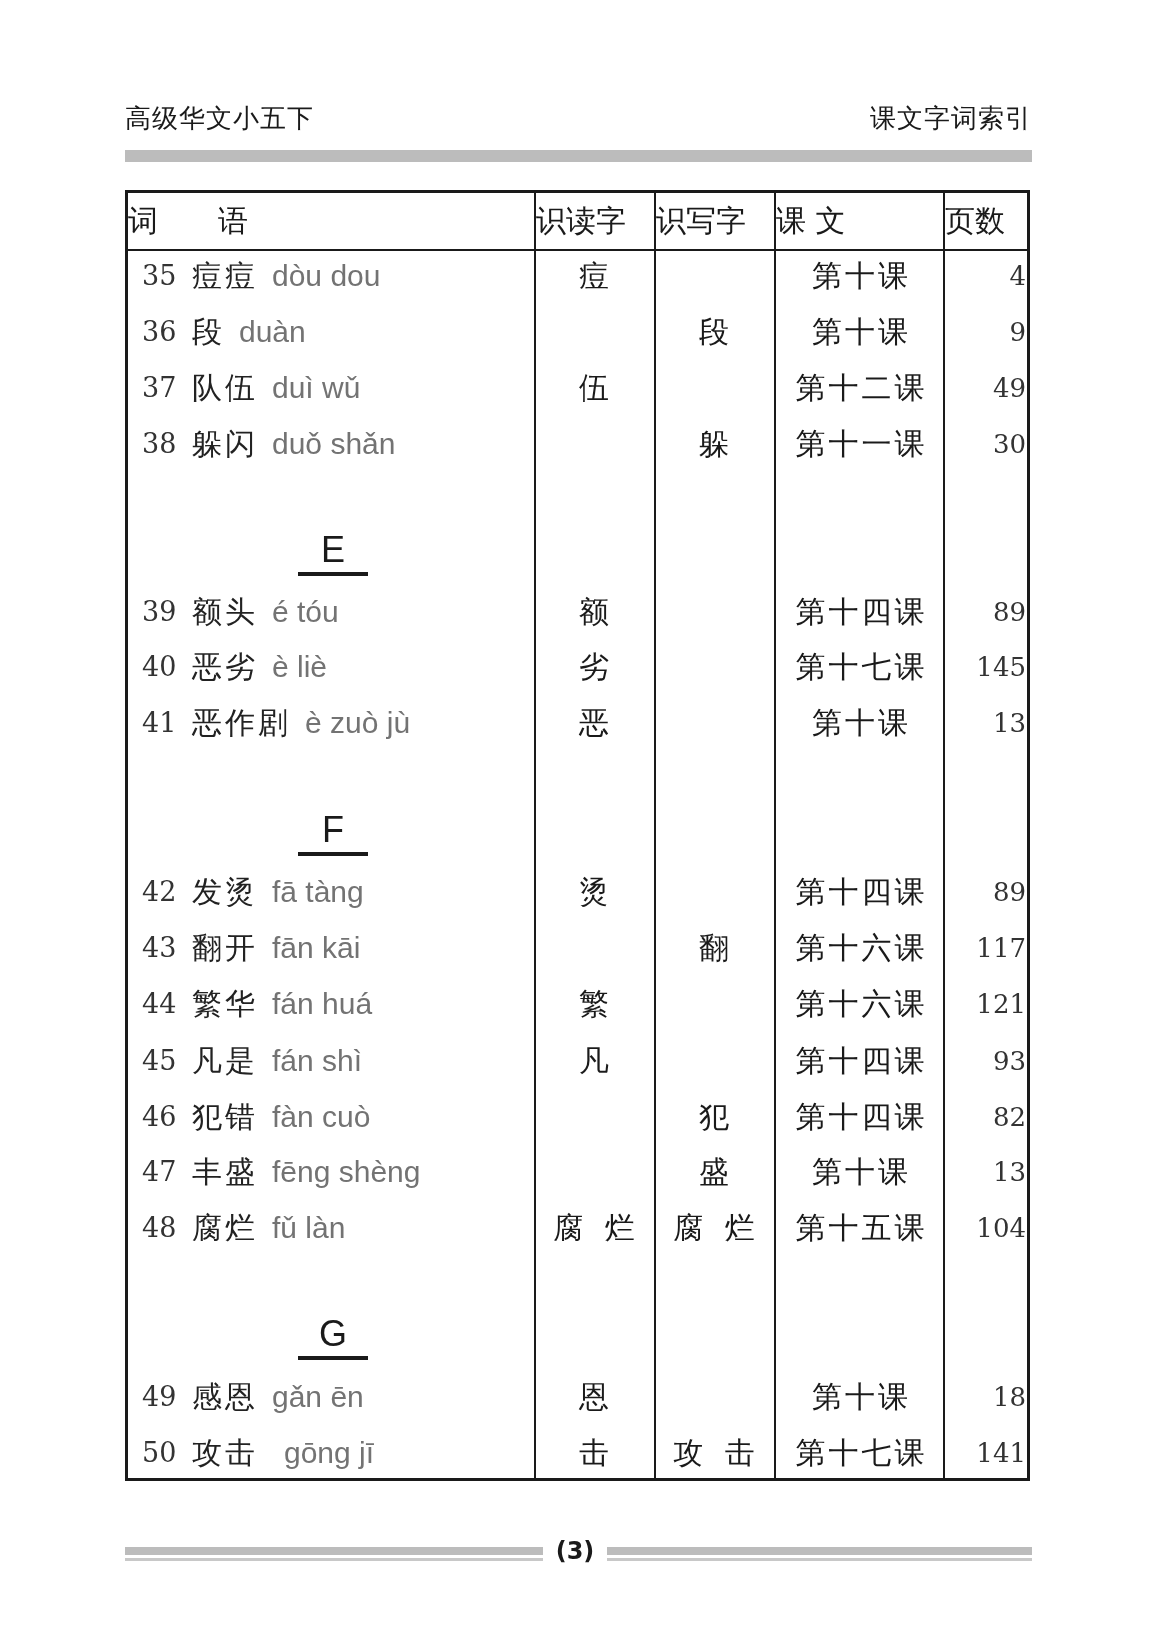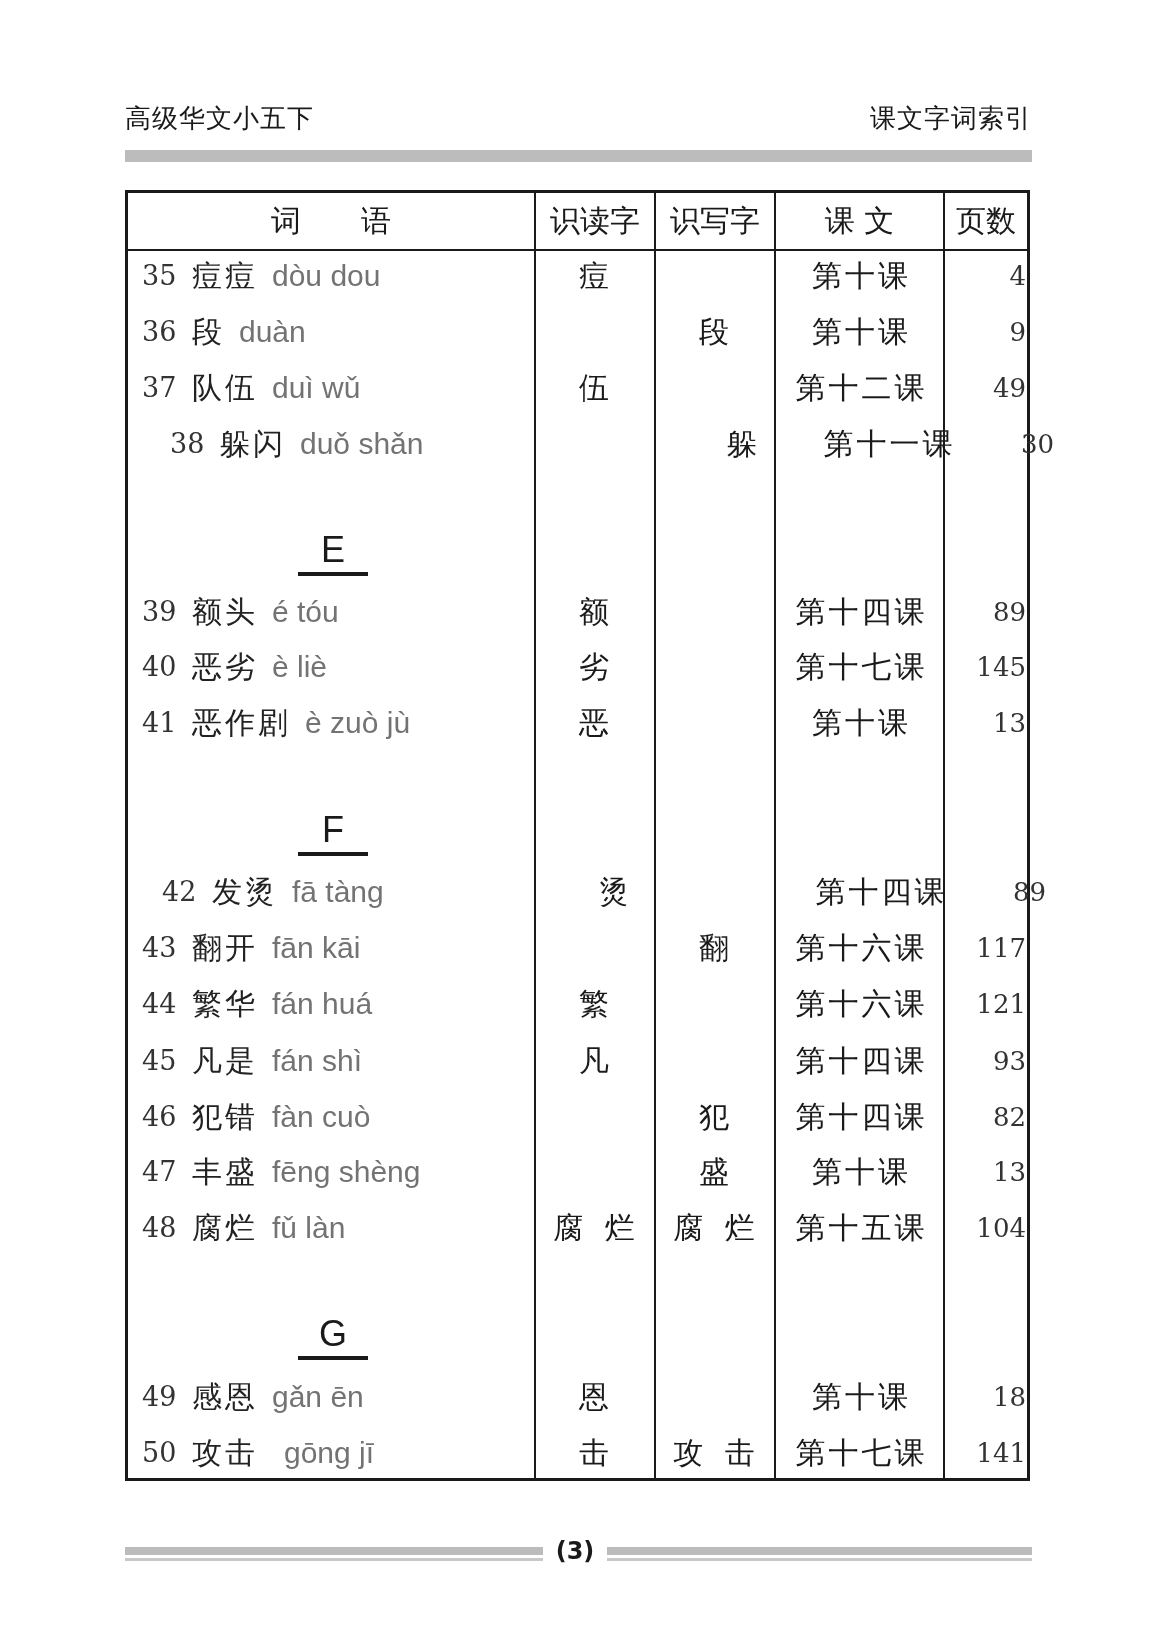--- a/index.html
+++ b/index.html
@@ -9,21 +9,21 @@
               font-size:26px; letter-spacing:1px; color:#1a1a1a; }
   .hdr-left { left:125px; }
   .hdr-right { right:119px; }
   .hdr-bar { position:absolute; left:125px; width:907px; top:150px; height:12px; background:#bcbcbc; }
 
   .table { position:absolute; left:125px; top:190px; width:905px; height:1291px;
            box-sizing:border-box; border:3px solid #1a1a1a; }
   .vline { position:absolute; top:0; bottom:0; width:2px; background:#1a1a1a; }
   .hline { position:absolute; left:0; right:0; top:56px; height:2px; background:#1a1a1a; }
 
-  .th { position:absolute; top:0; height:56px; line-height:56px; text-align:center;
+  .th { position:absolute; top:0; height:56px; line-height:56px; text-align:left;
         font-family:"DejaVu Sans", sans-serif; font-size:30px; color:#1a1a1a; }
 
   .row { position:absolute; left:0; right:0; height:50px; }
   .cell { position:absolute; top:0; height:50px; line-height:50px; white-space:nowrap; }
   .num { left:14px; font-family:"DejaVu Serif", serif; font-size:27px; color:#333; }
   .hz { left:64px; font-family:"DejaVu Serif", serif; font-size:30px; letter-spacing:3px; color:#222; }
   .py { font-family:"Liberation Sans", "DejaVu Sans", sans-serif; font-size:30px; color:#737373; }
   .c-read { left:409px; width:120px; text-align:center; font-size:30px; letter-spacing:6px; }
   .c-write { left:529px; width:120px; text-align:center; font-size:30px; letter-spacing:6px; }
   .c-lesson { left:649px; width:169px; text-align:center; font-size:30px; letter-spacing:3px; }
@@ -79,21 +79,21 @@
       </div>
       <div class="row" style="top: 170px;">
         <div class="cell num">37</div>
         <div class="cell hz">队伍</div>
         <div class="cell py" style="left: 144px;">duì wǔ</div>
         <div class="cell c-read">伍</div>
         <div class="cell c-write"></div>
         <div class="cell c-lesson">第十二课</div>
         <div class="cell c-page">49</div>
       </div>
-      <div class="row" style="top: 226px; margin-left: 28px;">
+      <div class="row" style="top: 226px;">
         <div class="cell num">38</div>
         <div class="cell hz">躲闪</div>
         <div class="cell py" style="left: 144px;">duǒ shǎn</div>
         <div class="cell c-read"></div>
         <div class="cell c-write">躲</div>
         <div class="cell c-lesson">第十一课</div>
         <div class="cell c-page">30</div>
       </div>
       <div class="section" style="top: 337px;">
         <div class="letter">E</div>
@@ -123,21 +123,21 @@
         <div class="cell py" style="left: 177px;">è zuò jù</div>
         <div class="cell c-read">恶</div>
         <div class="cell c-write"></div>
         <div class="cell c-lesson">第十课</div>
         <div class="cell c-page">13</div>
       </div>
       <div class="section" style="top: 617px;">
         <div class="letter">F</div>
         <div class="uline"></div>
       </div>
-      <div class="row" style="top: 674px; margin-left: 20px;">
+      <div class="row" style="top: 674px;">
         <div class="cell num">42</div>
         <div class="cell hz">发烫</div>
         <div class="cell py" style="left: 144px;">fā tàng</div>
         <div class="cell c-read">烫</div>
         <div class="cell c-write"></div>
         <div class="cell c-lesson">第十四课</div>
         <div class="cell c-page">89</div>
       </div>
       <div class="row" style="top: 730px;">
         <div class="cell num">43</div>

